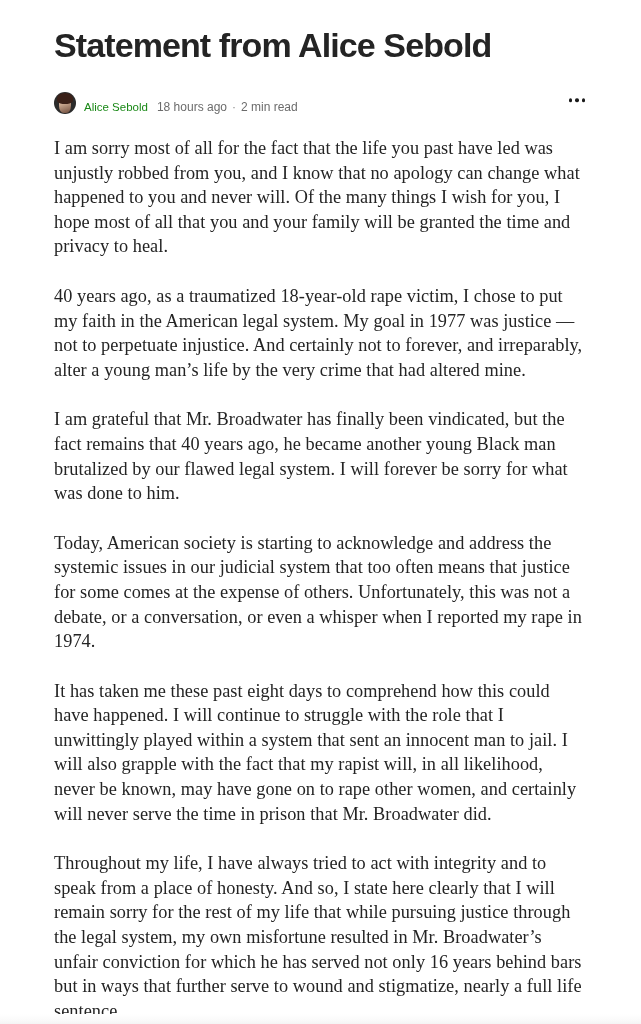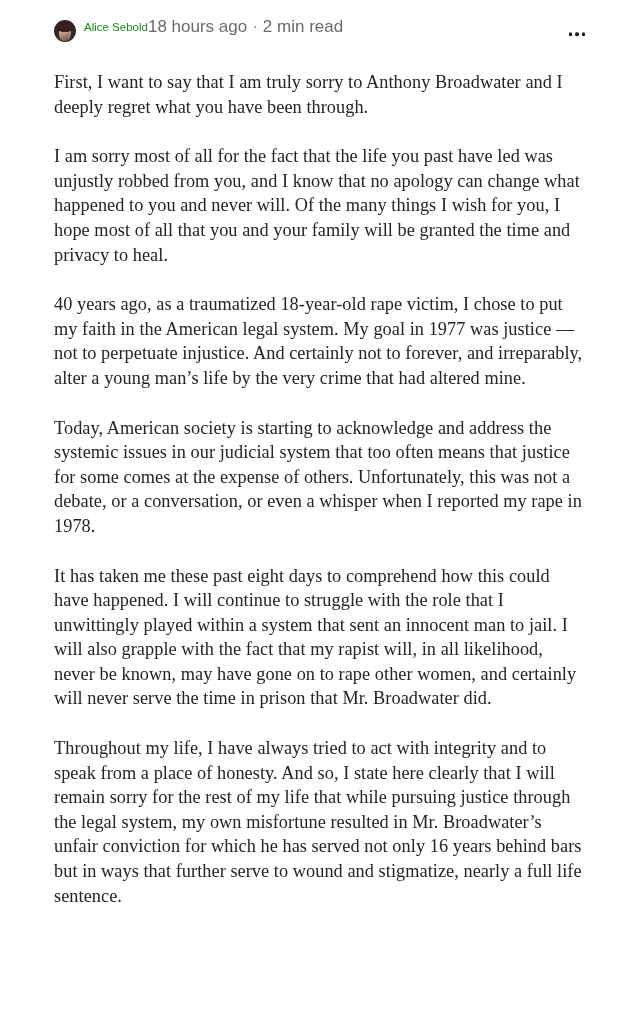--- a/index.html
+++ b/index.html
@@ -35,21 +35,21 @@
     font-family: "Liberation Sans", sans-serif;
     font-size: 34px;
     line-height: 42px;
     font-weight: bold;
     letter-spacing: -0.9px;
     color: #242424;
   }
 
   .byline {
     display: flex;
-    align-items: flex-start;
+    align-items: flex-end;
     margin-top: 20px;
     height: 28px;
     position: relative;
   }
 
   .avatar {
     width: 22px;
     height: 22px;
     border-radius: 50%;
     flex: 0 0 22px;
@@ -79,23 +79,24 @@
   .byline-author {
     font-size: 11.5px;
     line-height: 14px;
     color: #1a8917;
     margin-left: 8px;
     white-space: nowrap;
     text-decoration: none;
   }
 
   .byline-meta {
-    font-size: 17px;
+    font-size: 12px;
     line-height: 14px;
     color: #6b6b6b;
+    margin-left: 9px;
     white-space: nowrap;
   }
   .byline-meta .dot {
     margin: 0 5px;
     color: #8c8c8c;
   }
 
   .more-menu {
     position: absolute;
     right: 0;
@@ -139,42 +140,43 @@
     height: 10px;
     background: linear-gradient(to bottom, #ffffff 0%, #fafafa 60%, #f4f4f4 100%);
   }
 </style>
 </head>
 <body>
 
 <div class="page">
   <div class="article">
 
+    <h1 class="article-title">Statement from Alice Sebold</h1>
 
     <div class="byline">
       <div class="avatar">
         <span class="face"></span>
         <span class="hair"></span>
       </div>
       <a class="byline-author" href="#">Alice Sebold</a>
       <div class="byline-meta">
         <span>18 hours ago</span><span class="dot">·</span><span>2 min read</span>
       </div>
       <div class="more-menu">
         <i></i>
         <i></i>
         <i></i>
       </div>
     </div>
 
     <div class="body-copy">
-      <p>First, I want to say that I am truly sorry to Anthony Broadwater and I deeply regret what you have been through.</p>
       <p>I am sorry most of all for the fact that the life you past have led was unjustly robbed from you, and I know that no apology can change what happened to you and never will. Of the many things I wish for you, I hope most of all that you and your family will be granted the time and privacy to heal.</p>
       <p>40 years ago, as a traumatized 18-year-old rape victim, I chose to put my faith in the American legal system. My goal in 1977 was justice — not to perpetuate injustice. And certainly not to forever, and irreparably, alter a young man’s life by the very crime that had altered mine.</p>
-      <p>Today, American society is starting to acknowledge and address the systemic issues in our judicial system that too often means that justice for some comes at the expense of others. Unfortunately, this was not a debate, or a conversation, or even a whisper when I reported my rape in 1978.</p>
+      <p>I am grateful that Mr. Broadwater has finally been vindicated, but the fact remains that 40 years ago, he became another young Black man brutalized by our flawed legal system. I will forever be sorry for what was done to him.</p>
+      <p>Today, American society is starting to acknowledge and address the systemic issues in our judicial system that too often means that justice for some comes at the expense of others. Unfortunately, this was not a debate, or a conversation, or even a whisper when I reported my rape in 1974.</p>
       <p>It has taken me these past eight days to comprehend how this could have happened. I will continue to struggle with the role that I unwittingly played within a system that sent an innocent man to jail. I will also grapple with the fact that my rapist will, in all likelihood, never be known, may have gone on to rape other women, and certainly will never serve the time in prison that Mr. Broadwater did.</p>
       <p>Throughout my life, I have always tried to act with integrity and to speak from a place of honesty. And so, I state here clearly that I will remain sorry for the rest of my life that while pursuing justice through the legal system, my own misfortune resulted in Mr. Broadwater’s unfair conviction for which he has served not only 16 years behind bars but in ways that further serve to wound and stigmatize, nearly a full life sentence.</p>
     </div>
 
   </div>
 
   <div class="bottom-edge"></div>
 </div>
 
 </body></html>

